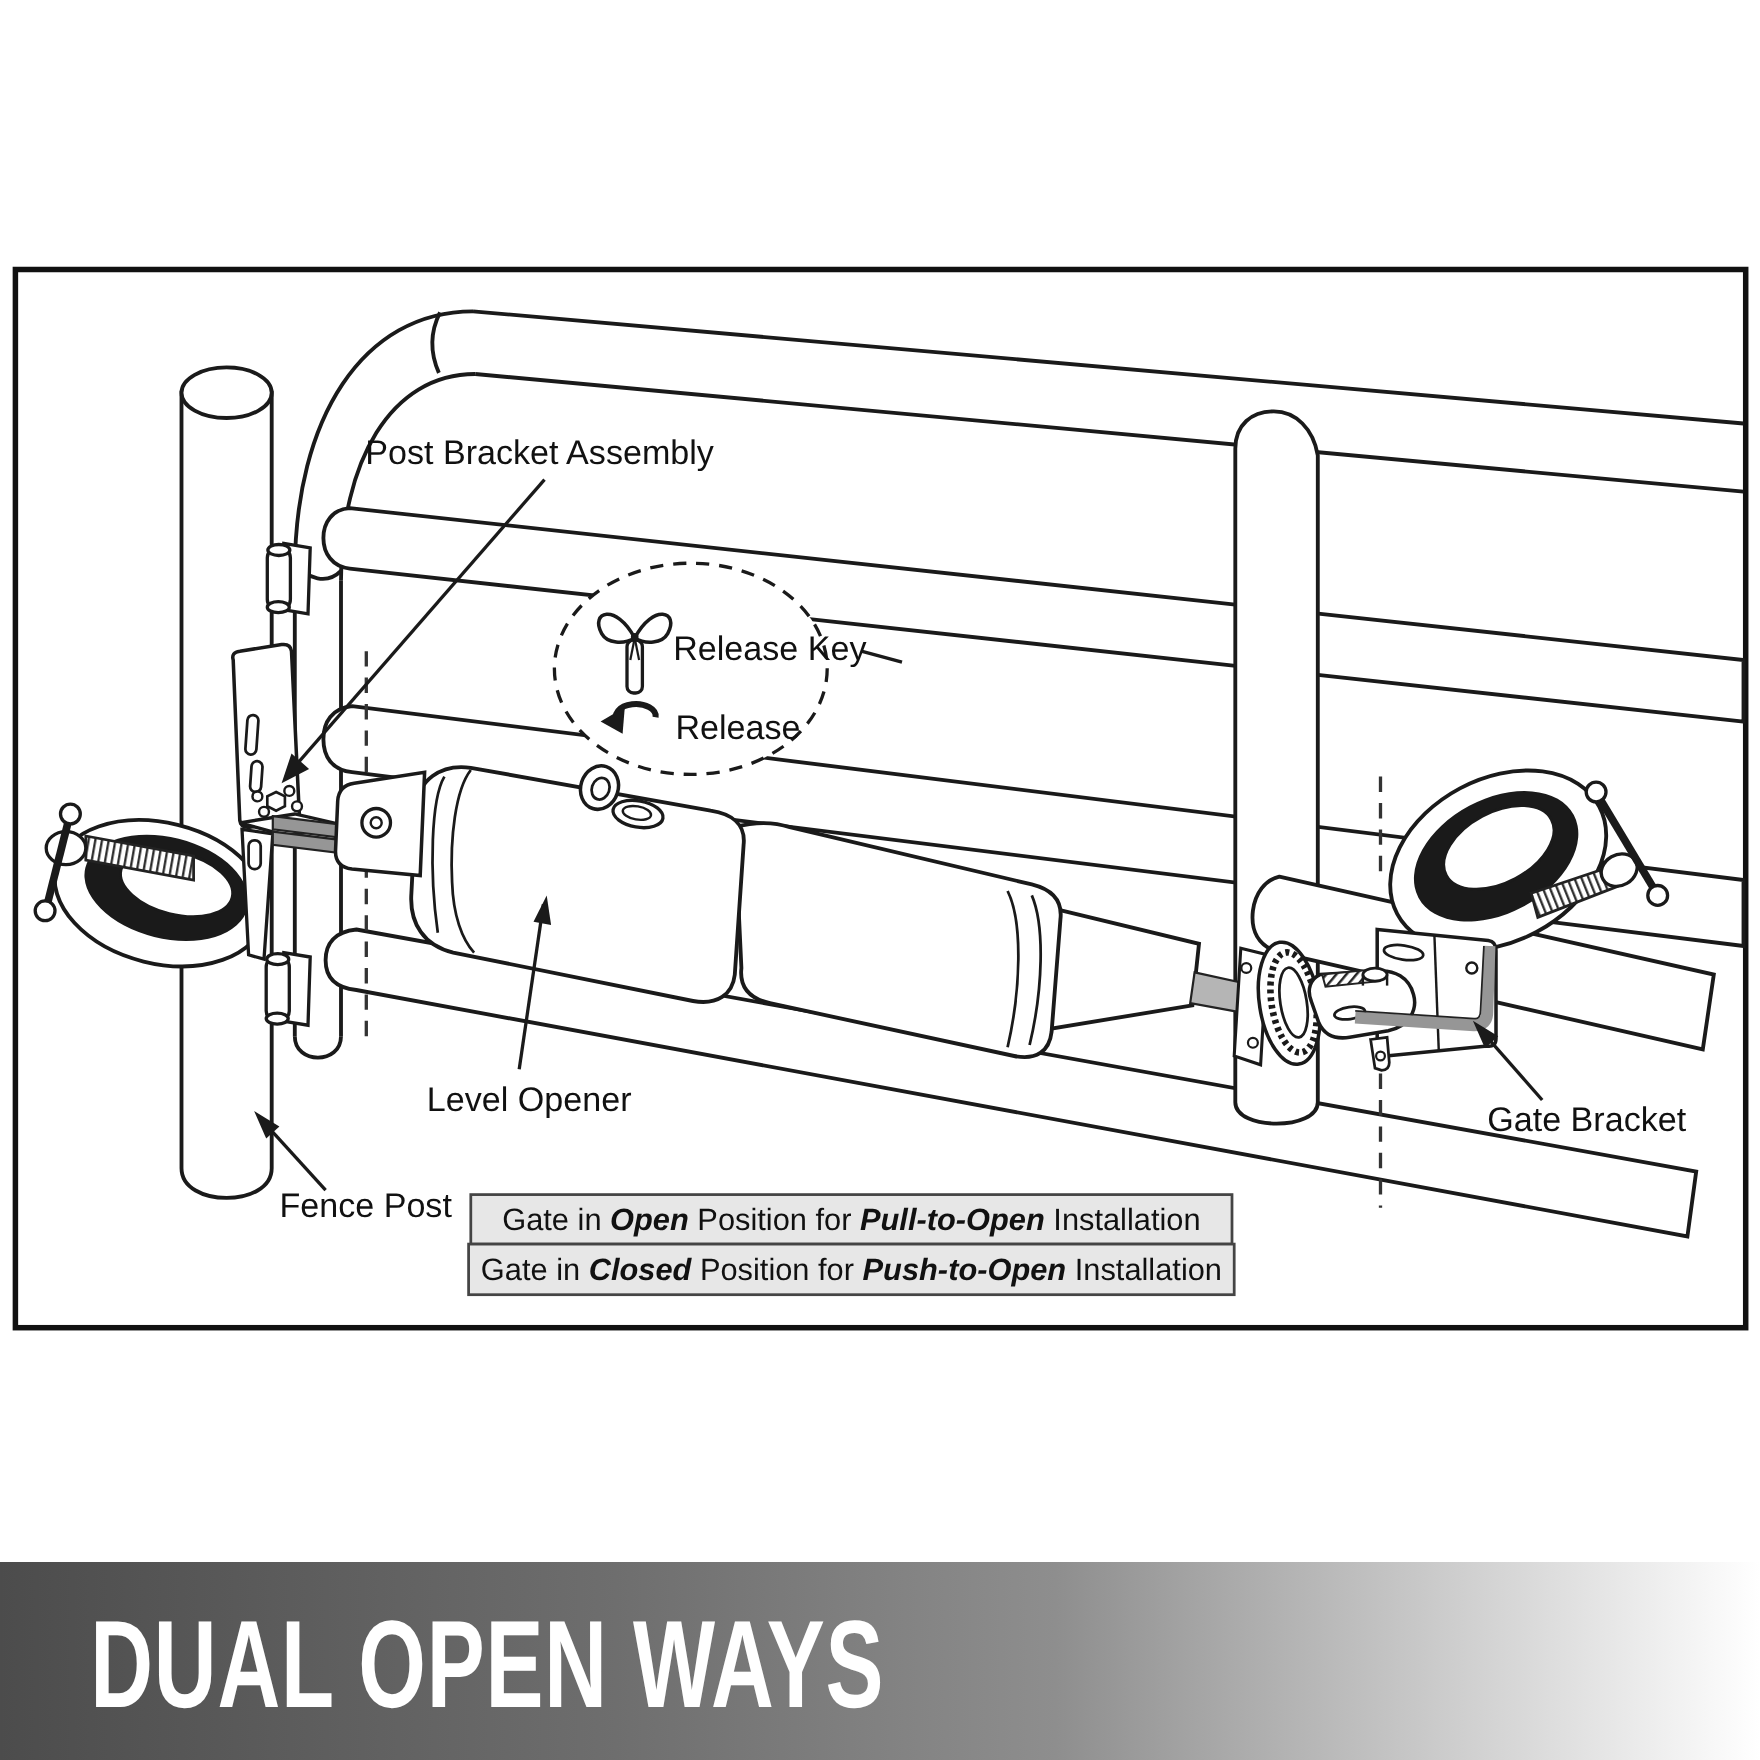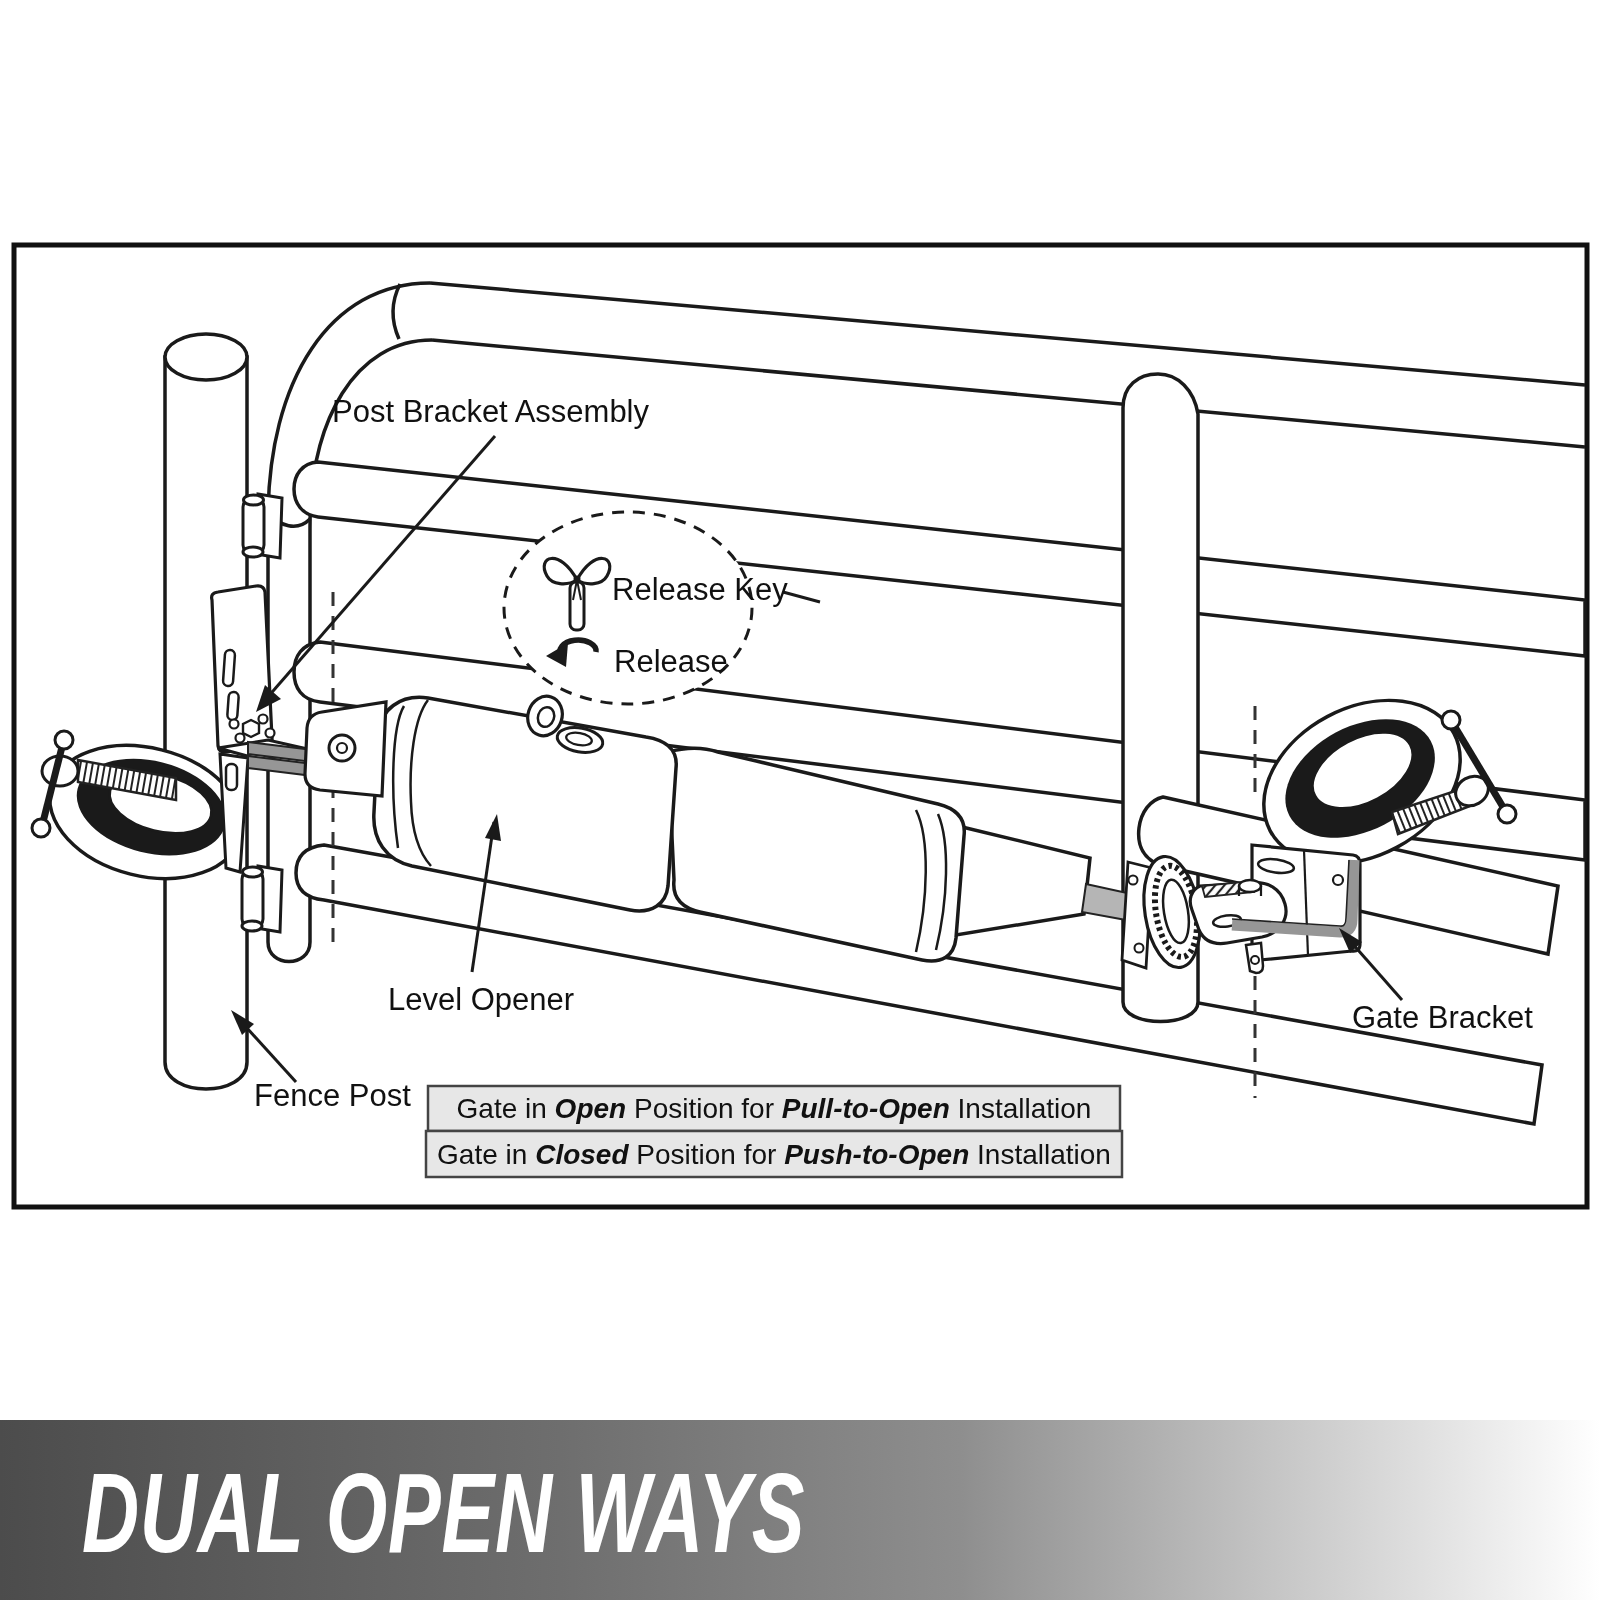--- a/index.html
+++ b/index.html
@@ -3,21 +3,21 @@
 <meta charset="utf-8">
 <style>
   html,body{margin:0;padding:0;background:#fff;}
   .page{position:relative;width:1600px;height:1600px;background:#fff;overflow:hidden;
         font-family:"Liberation Sans",sans-serif;}
   .diagram-svg{position:absolute;top:0;left:0;}
   .lbl{font-family:"Liberation Sans",sans-serif;font-size:31px;fill:#111;}
   .cap{font-family:"Liberation Sans",sans-serif;font-size:28px;fill:#111;}
   .bi{font-weight:bold;font-style:italic;}
   .banner{position:absolute;left:0;top:1420px;width:1600px;height:180px;
-          background:linear-gradient(90deg,#4c4c4c 0%,#6e6e6e 35%,#8e8e8e 60%,#e8e8e8 92%,#ffffff 100%);font-style:italic;}
+          background:linear-gradient(90deg,#4c4c4c 0%,#6e6e6e 35%,#8e8e8e 60%,#e8e8e8 92%,#ffffff 100%);}
   .banner-title{position:absolute;left:82px;top:0;height:180px;line-height:186px;
           color:#fff;font-weight:bold;font-size:113px;letter-spacing:1px;white-space:nowrap;
           transform:scaleX(0.70);transform-origin:left center;}
 </style>
 </head>
 <body>
 
 <div class="page">
 
 <svg class="diagram-svg" width="1600" height="1600" viewBox="0 0 1600 1600">

